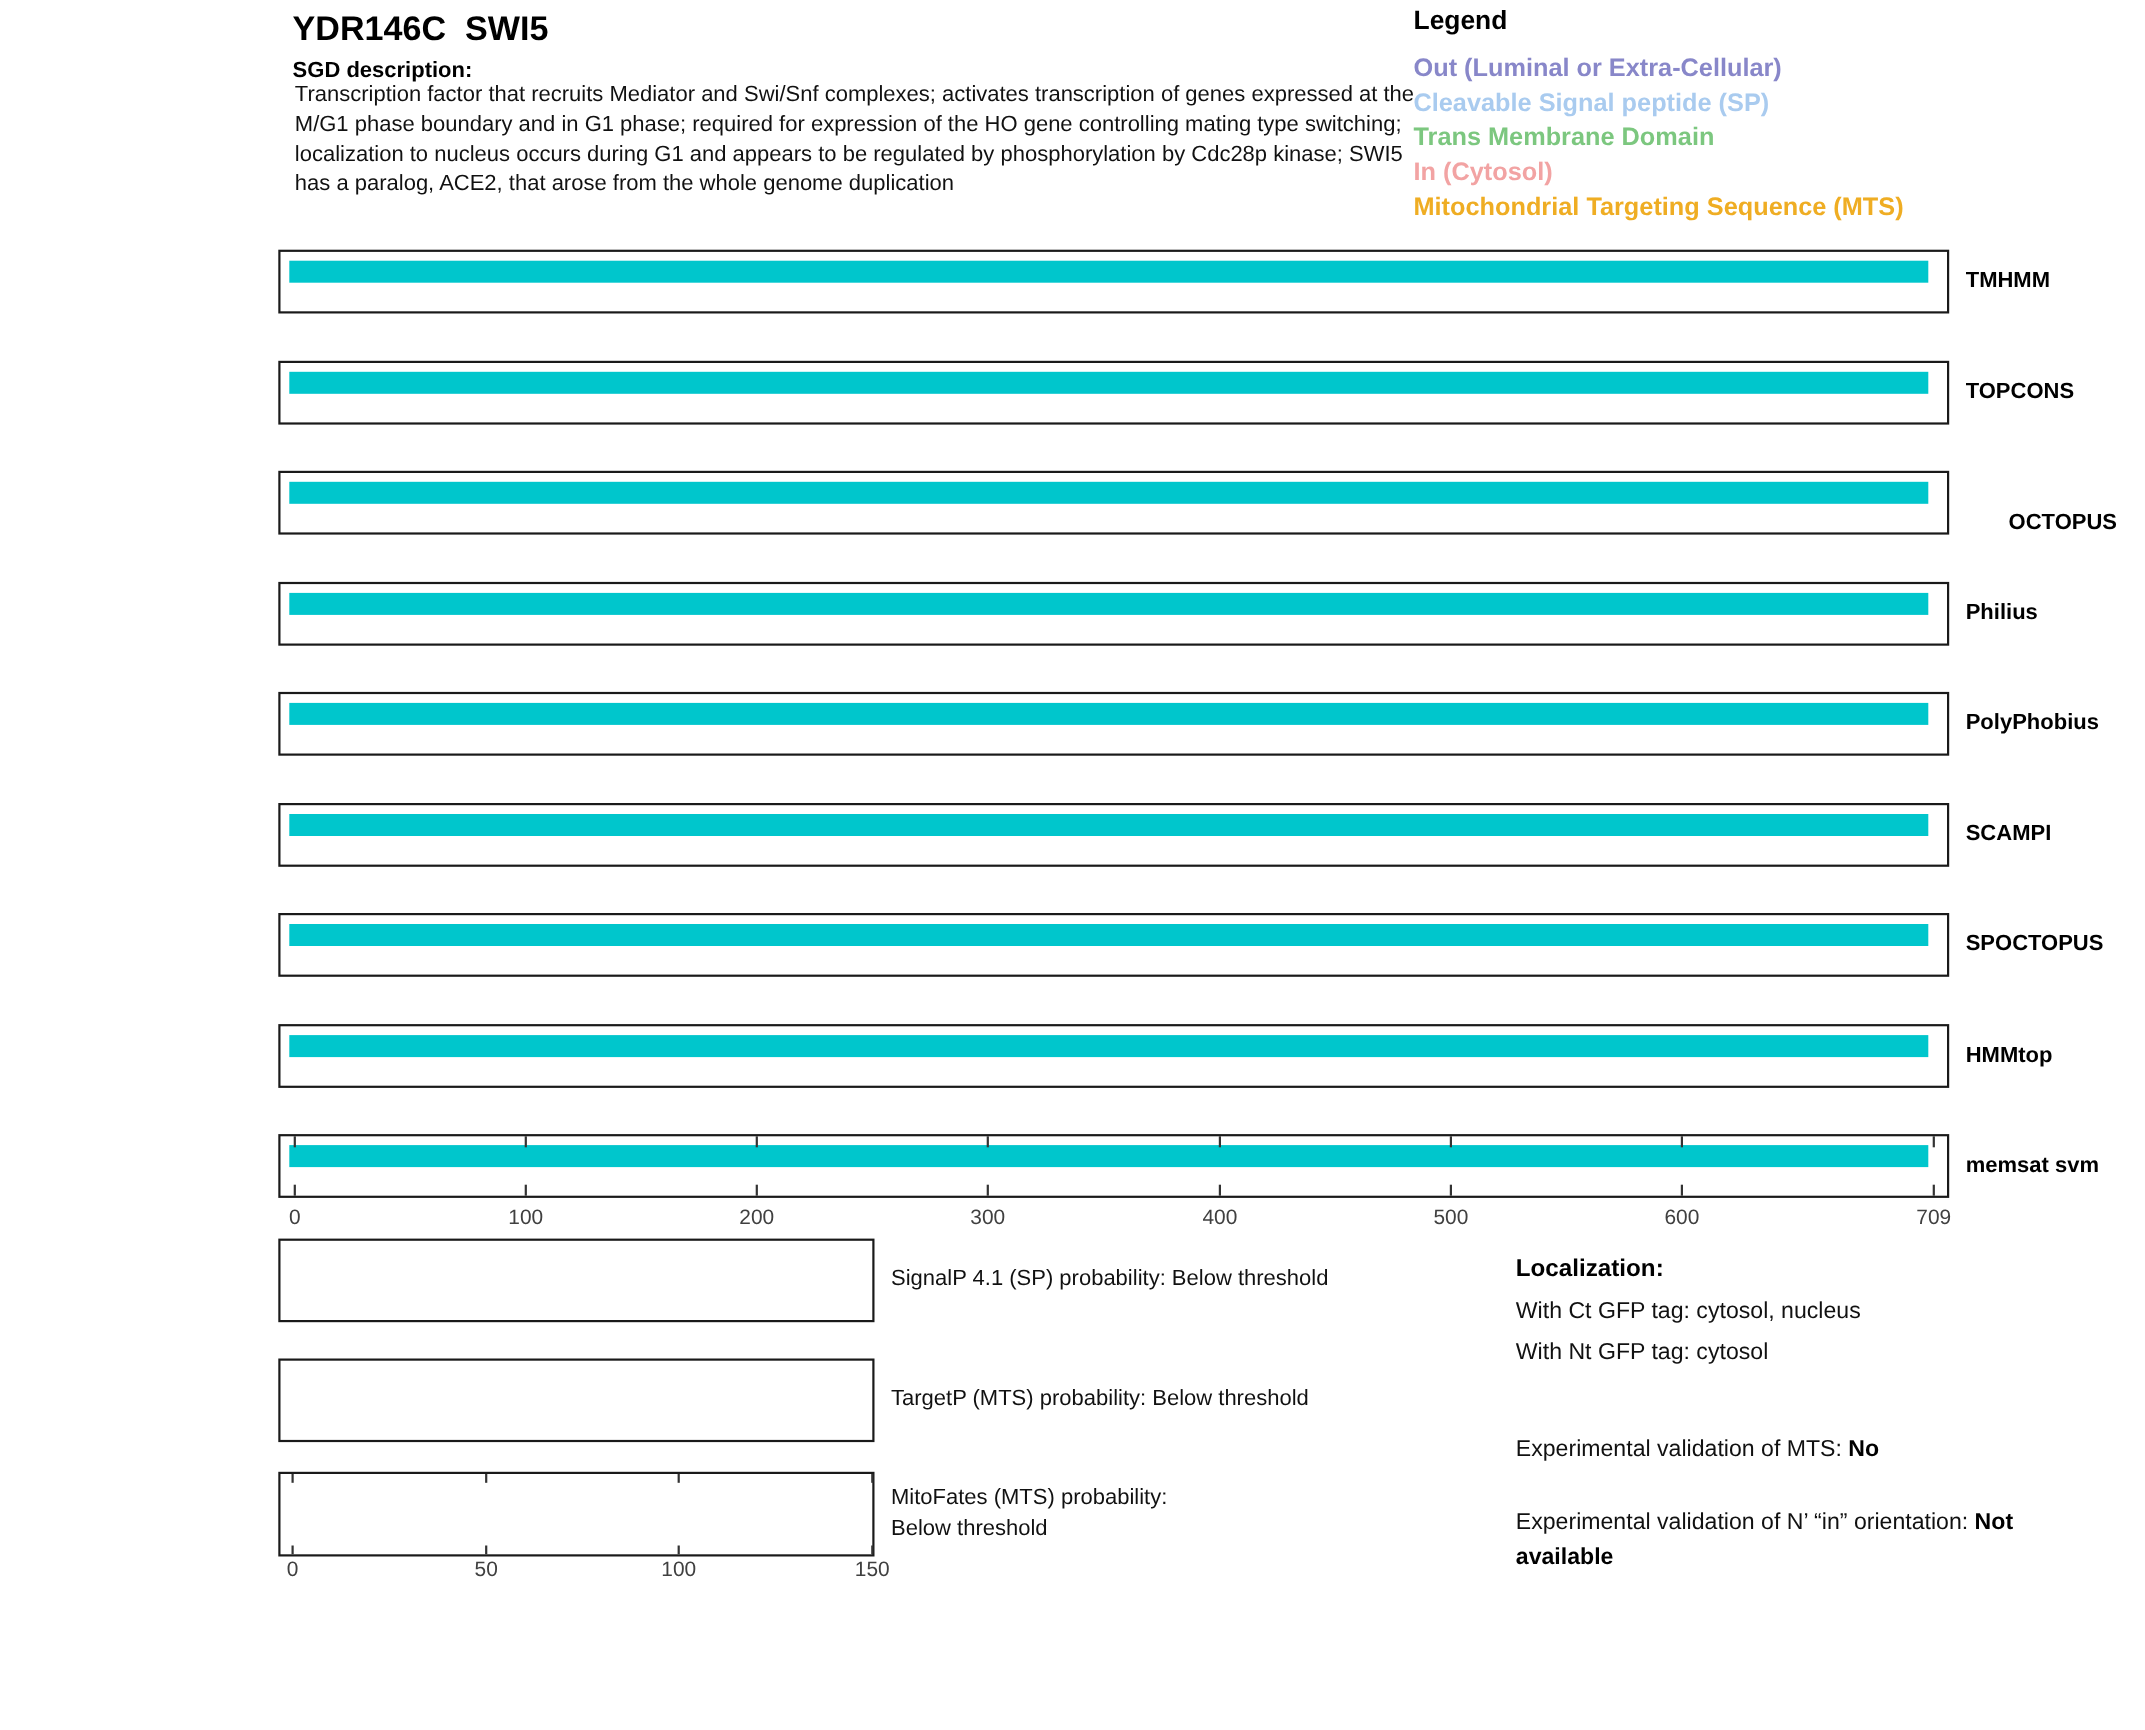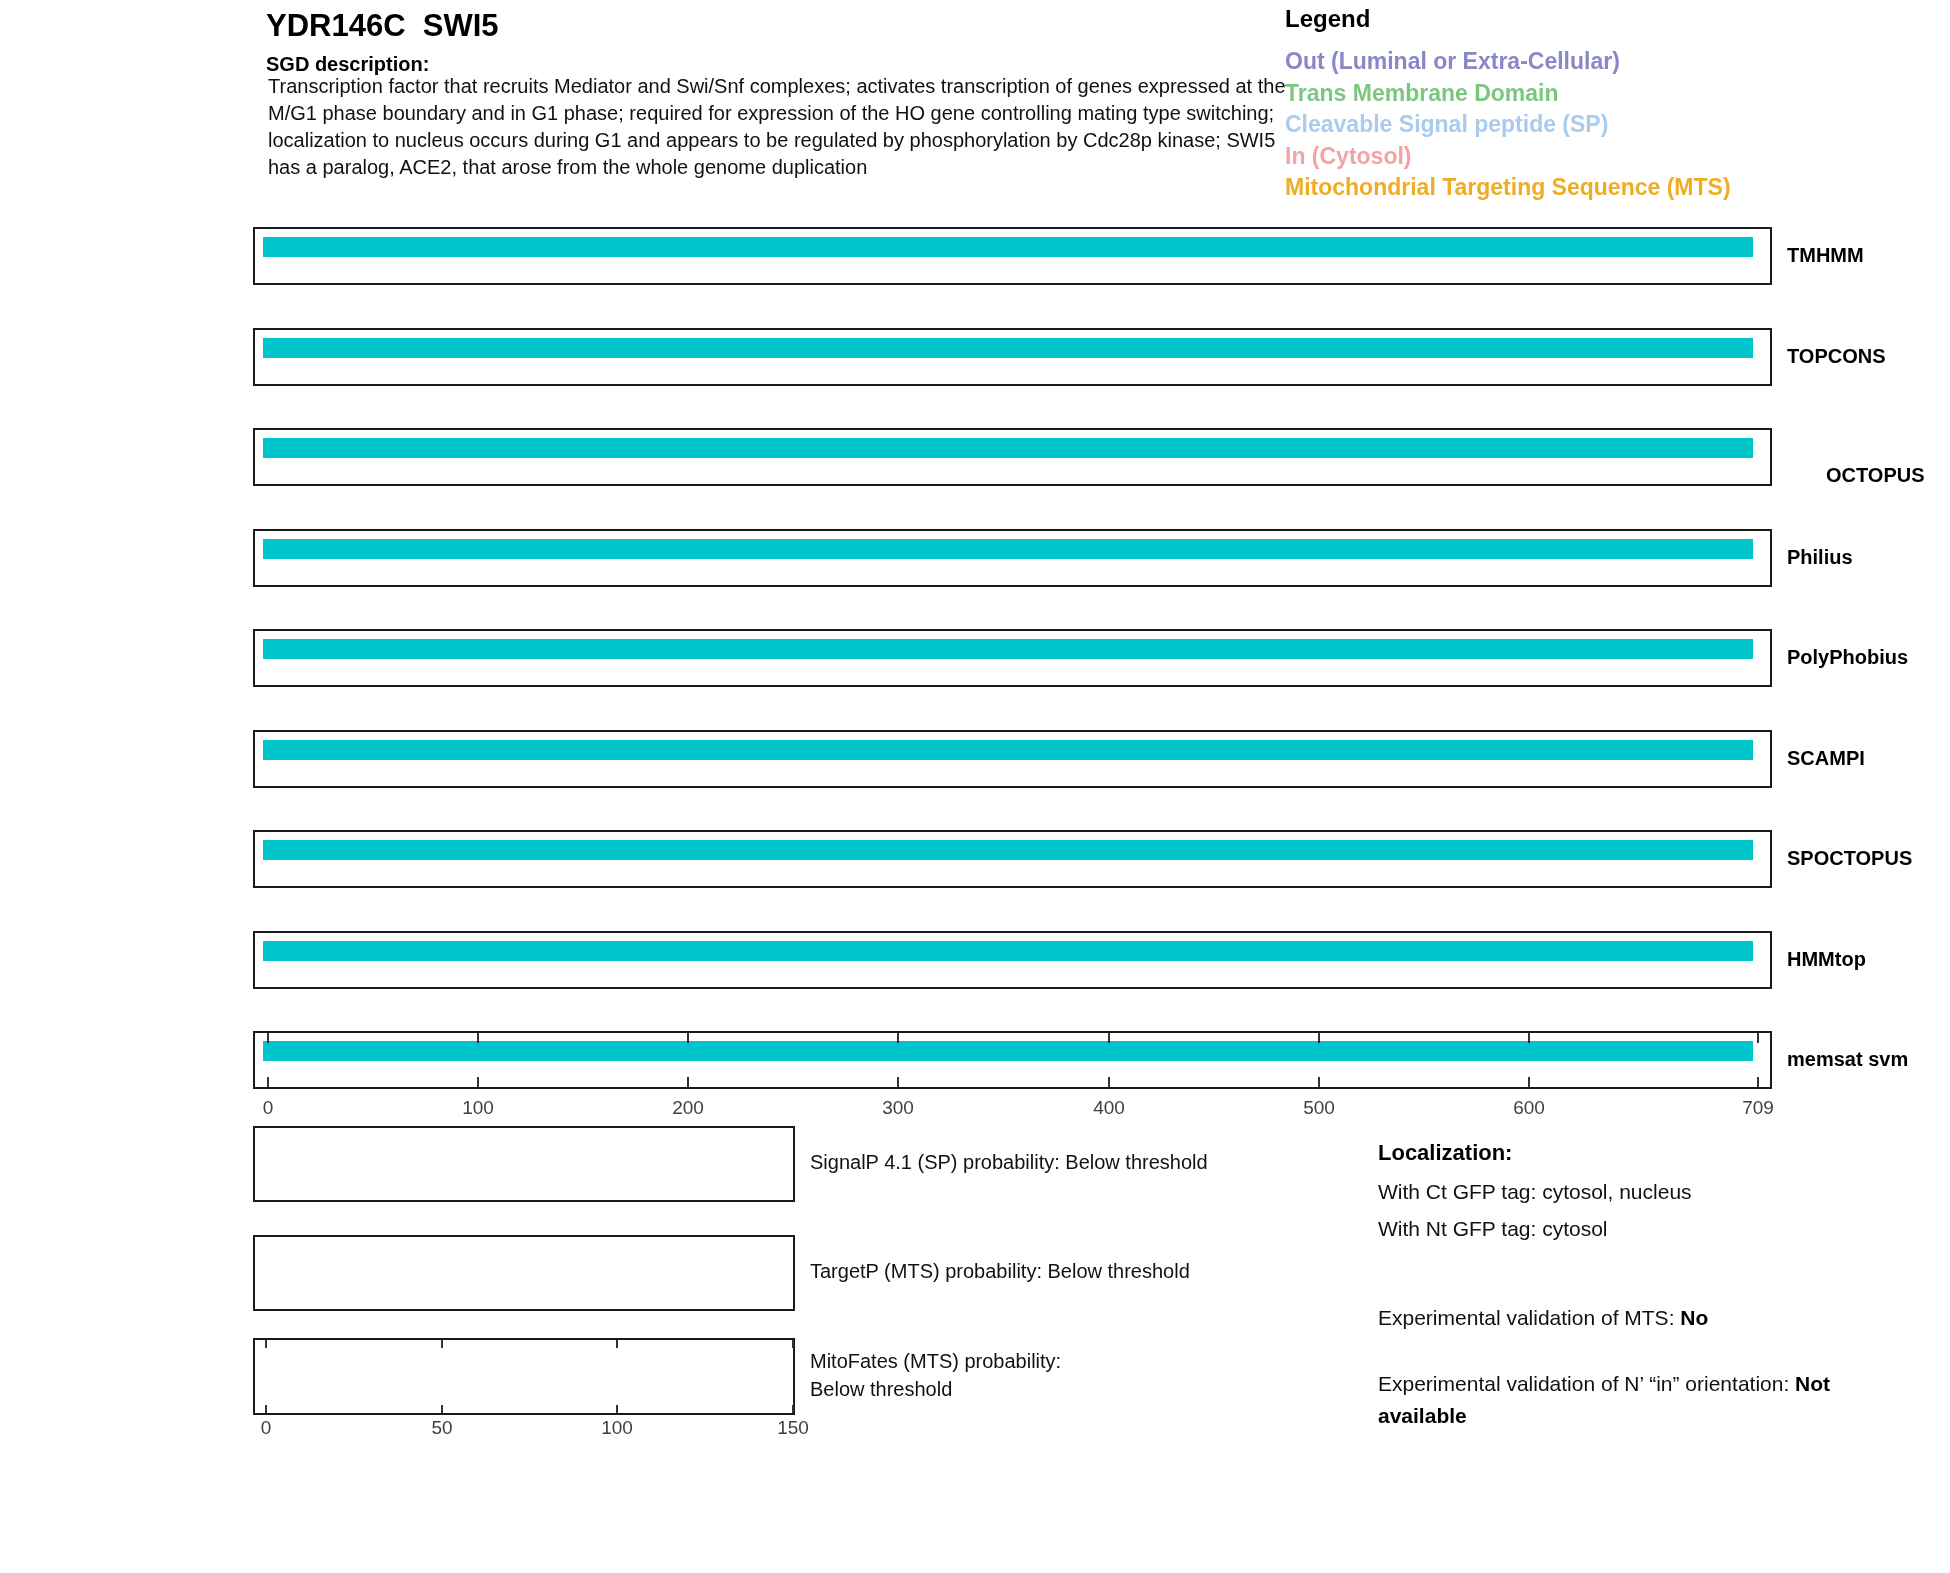--- a/index.html
+++ b/index.html
@@ -40,22 +40,22 @@
 <body>
 
 <div class="abs" id="page-title">YDR146C  SWI5</div>
 <div class="abs" id="sgd-label">SGD description:</div>
 <div class="abs" id="sgd-desc">Transcription factor that recruits Mediator and Swi/Snf complexes; activates transcription of genes expressed at the M/G1 phase boundary and in G1 phase; required for expression of the HO gene controlling mating type switching; localization to nucleus occurs during G1 and appears to be regulated by phosphorylation by Cdc28p kinase; SWI5 has a paralog, ACE2, that arose from the whole genome duplication</div>
 
 <div class="abs" id="legend">
   <div class="legend-title">Legend</div>
   <div id="legend-entries">
       <div class="legend-entry" style="color: rgb(136, 135, 201); margin-top: 13px;">Out (Luminal or Extra-Cellular)</div>
+      <div class="legend-entry" style="color: rgb(169, 203, 239);">Cleavable Signal peptide (SP)</div>
       <div class="legend-entry" style="color: rgb(124, 199, 127);">Trans Membrane Domain</div>
-      <div class="legend-entry" style="color: rgb(169, 203, 239);">Cleavable Signal peptide (SP)</div>
       <div class="legend-entry" style="color: rgb(242, 163, 163);">In (Cytosol)</div>
       <div class="legend-entry" style="color: rgb(239, 173, 35);">Mitochondrial Targeting Sequence (MTS)</div>
       <div class="legend-entry" style="color: #0369a1; margin-top: 44px;">Soluble</div>
     </div>
 </div>
 
 <div id="tracks">
     <div class="track-box" style="top: 227px;">
       <div class="track-bar" style="left: 8px; width: 1490px; background: rgb(0, 198, 204);"></div>
     </div>

